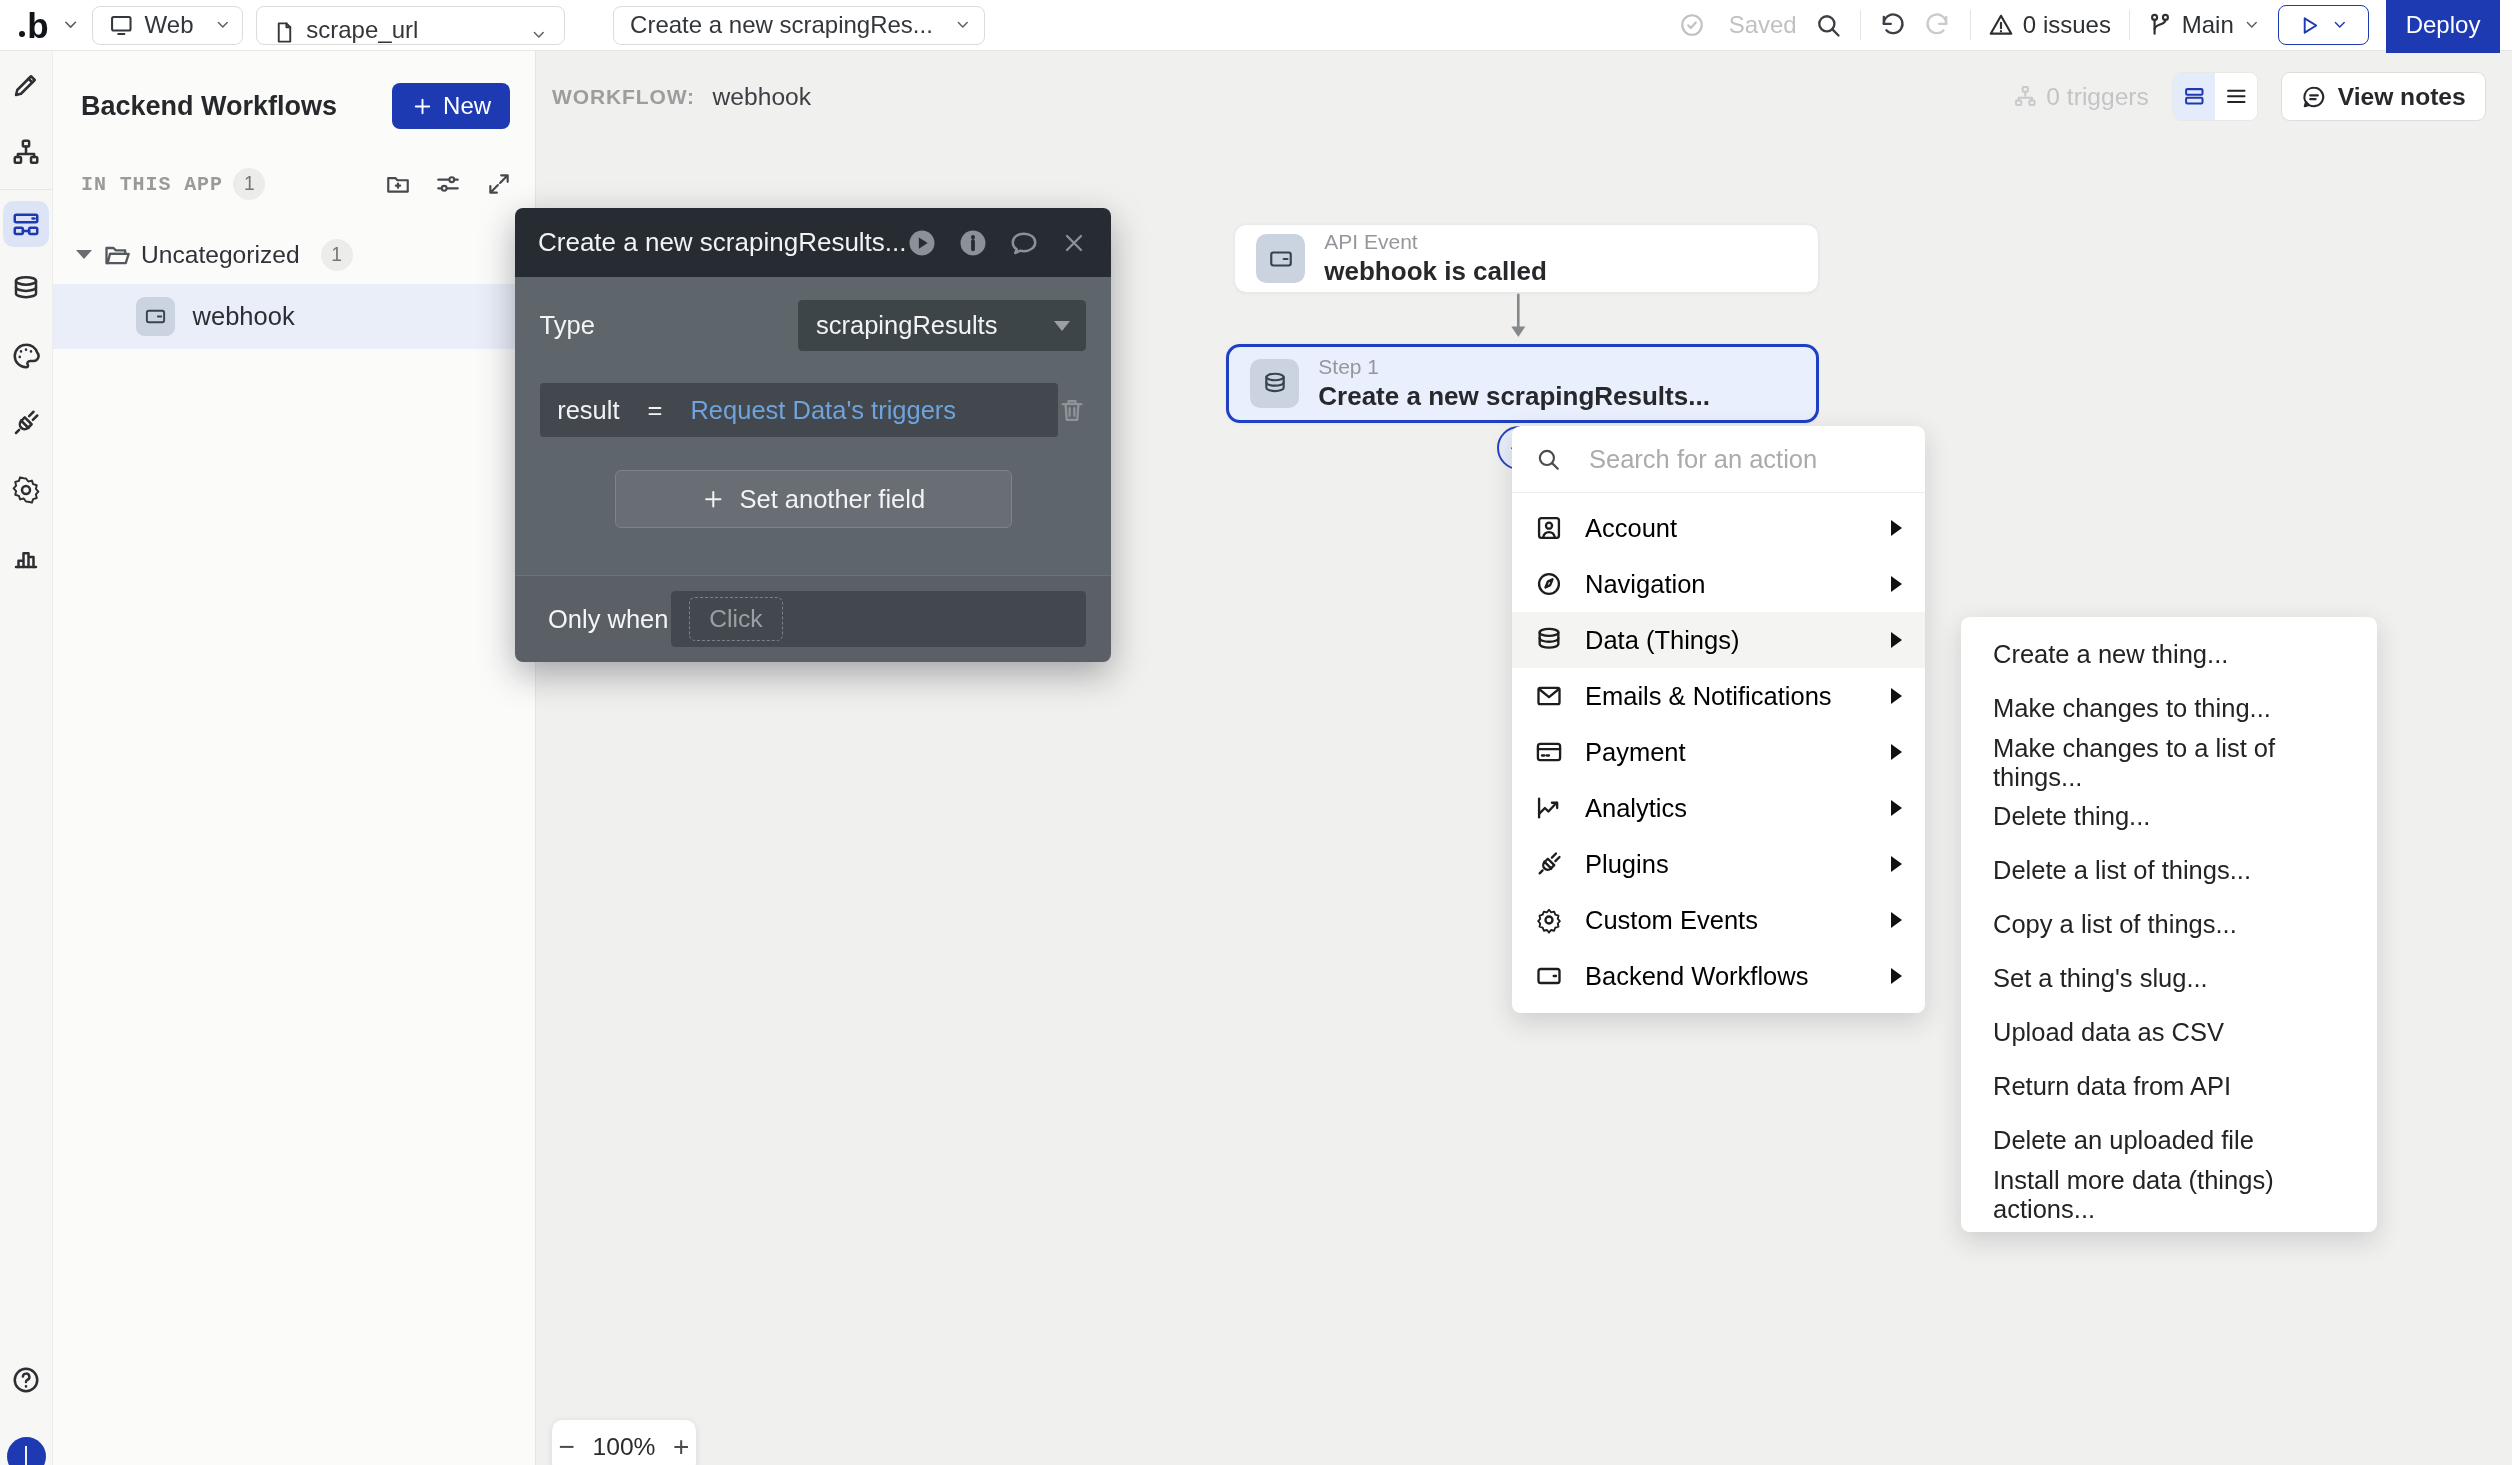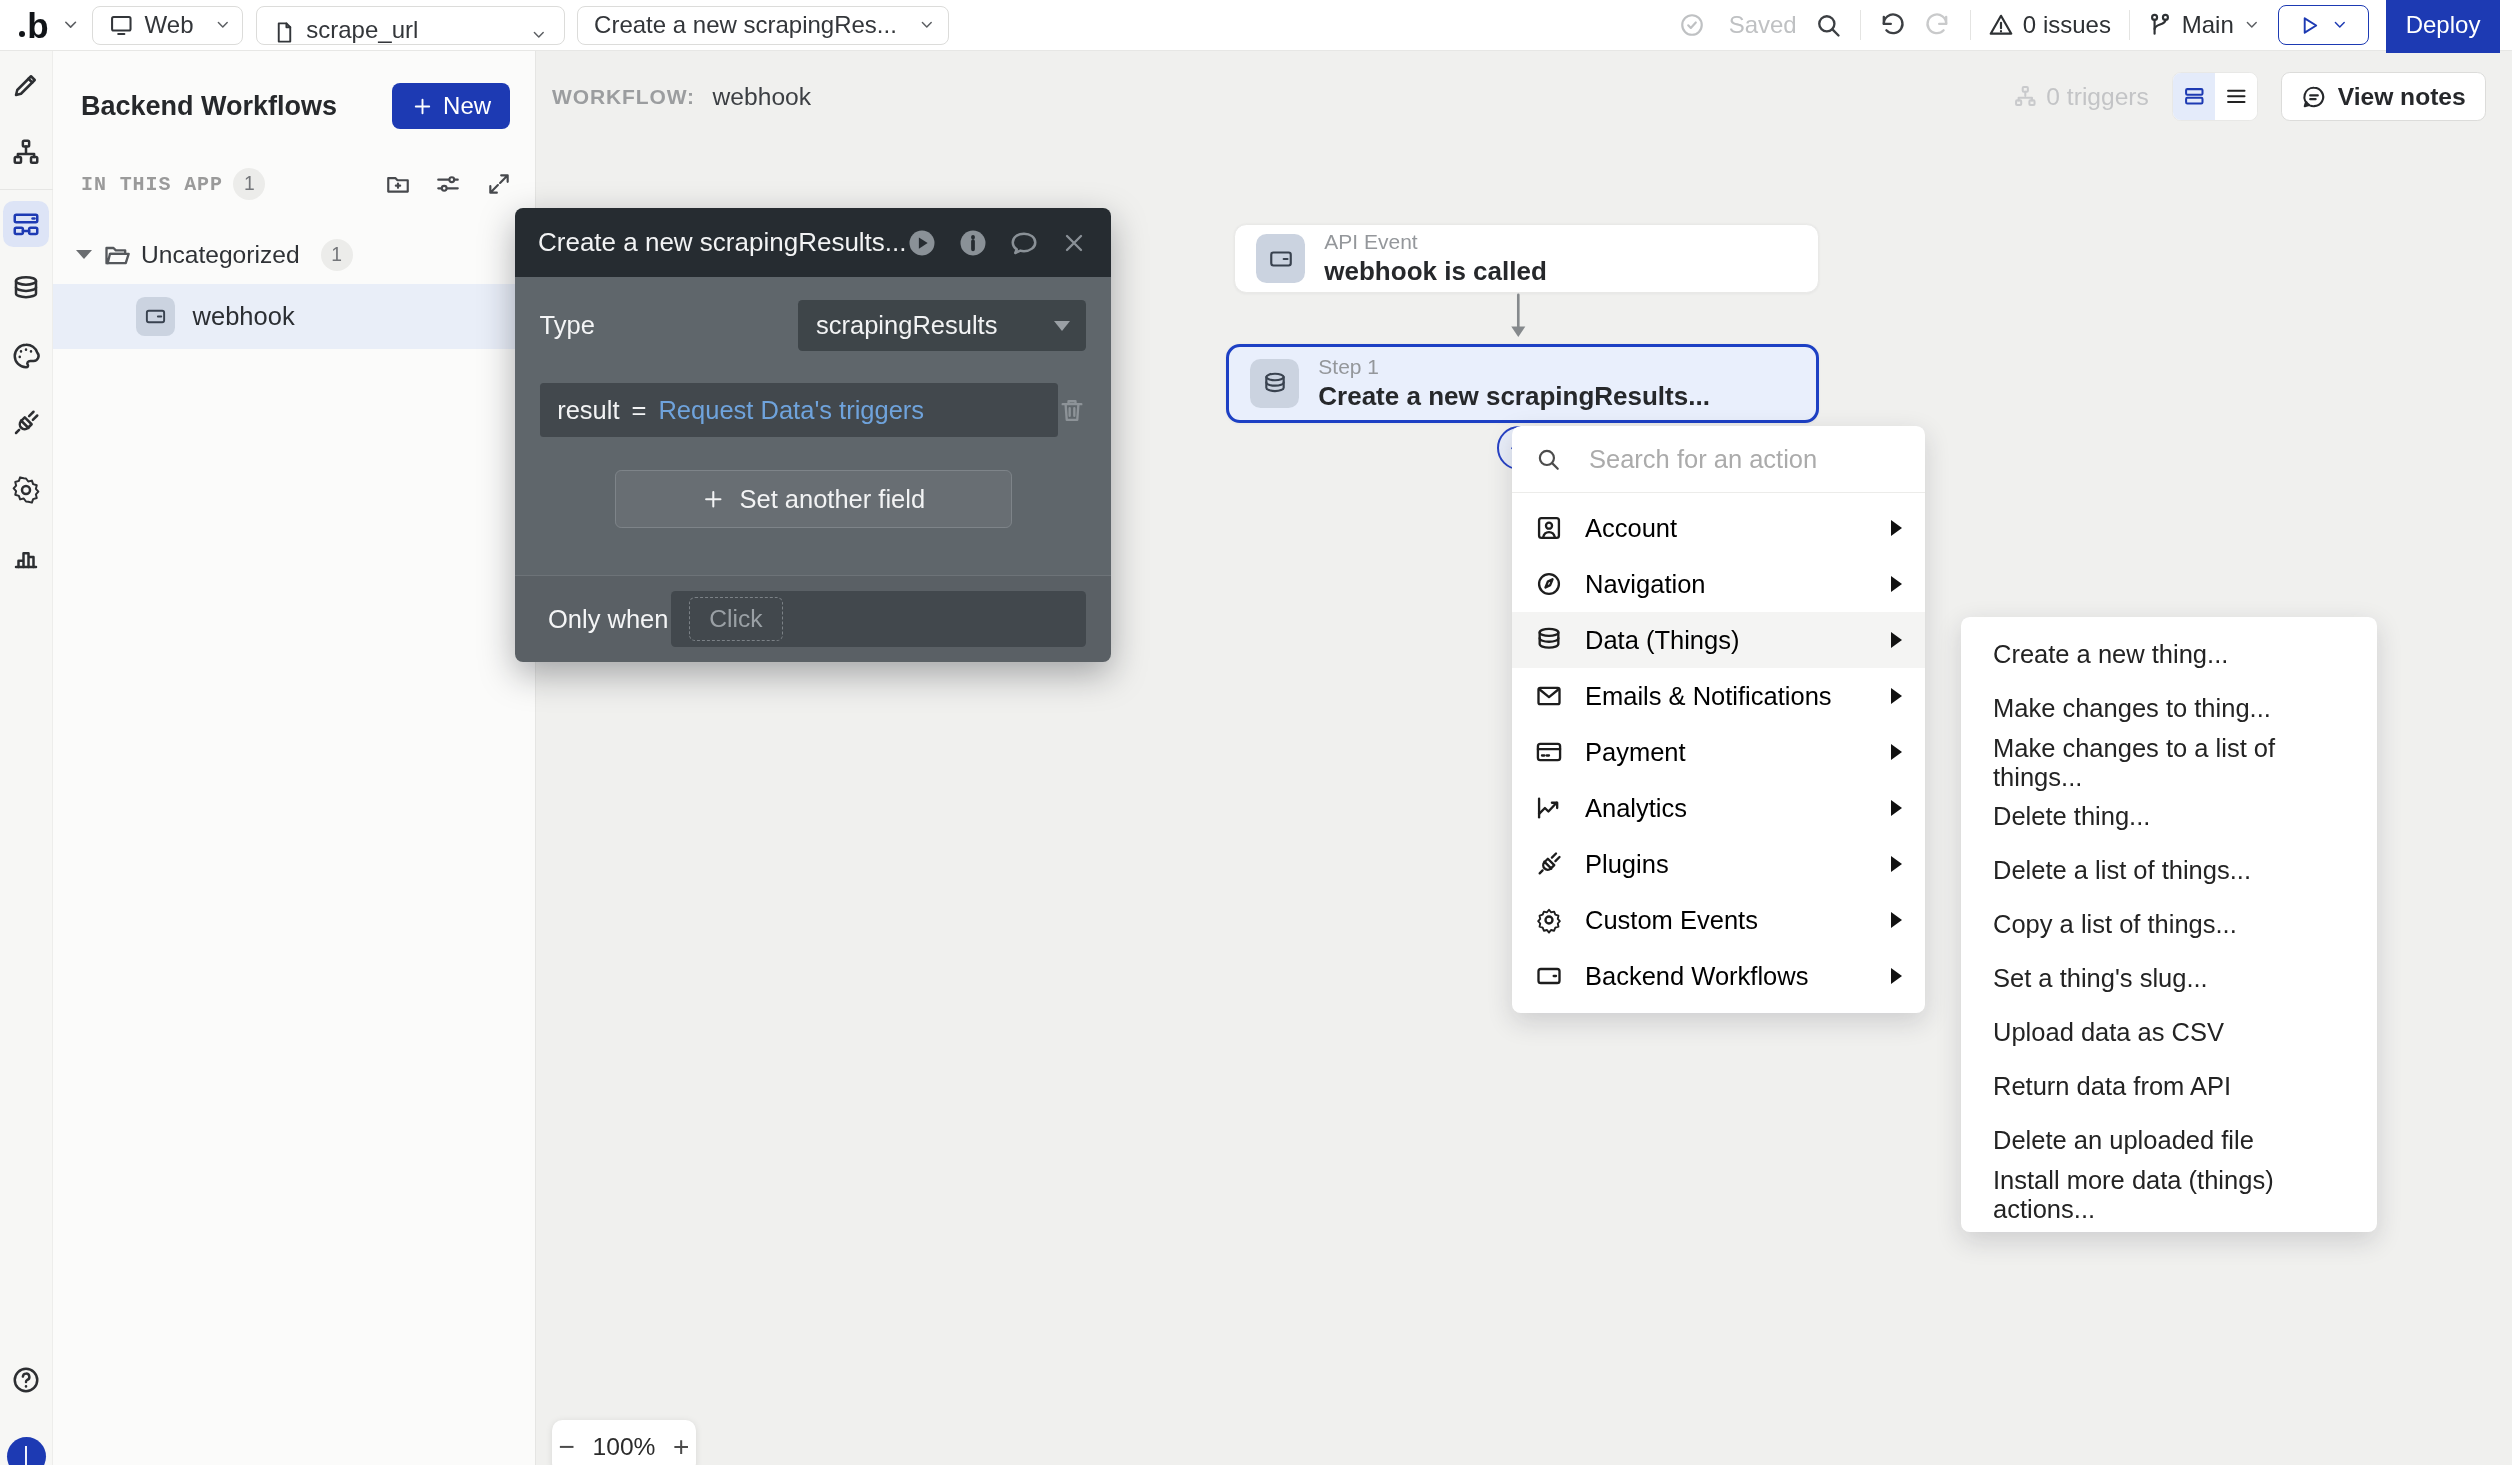--- a/index.html
+++ b/index.html
@@ -13,21 +13,21 @@
             border-bottom:0.9px solid #e7e7e5; display:flex; align-items:center; padding:0 12.3px; z-index:40; }
   .tb-left { display:flex; align-items:center; gap:12.3px; }
   .logo { font-weight:bold; font-size:35px; color:#111418; display:flex; align-items:flex-end; line-height:1; margin-left:7px; }
   .logo .dot { width:6.1px; height:6.1px; background:#111418; border-radius:50%; margin:0 1.8px 5.3px 0; }
   .chev { color:#5b5e62; }
   .tb-btn { height:39px; border:0.9px solid #dcdcda; border-radius:8px; background:#fff; display:flex;
             align-items:center; gap:10.5px; padding:0 16px; font-size:24px; color:#33363a; cursor:pointer; }
   .tb-btn .lbl { white-space:nowrap; }
   .tb-btn.web { width:151px; }
   .tb-btn.page { width:309px;align-items:flex-end; }
-  .tb-btn.wf { width:372px; }
+  .tb-btn.wf { width:372px;margin-left:36px; }
   .tb-btn .spacer { flex:1; }
   .tb-right { margin-left:auto; display:flex; align-items:center; gap:17.6px; }
   .saved { display:flex; align-items:center; gap:24px; color:#bfc1c3; font-size:24px; }
   .tb-sep { width:0.9px; height:30px; background:#e4e4e2; }
   .tb-icobtn { background:none; border:none; cursor:pointer; color:#3c3f43; display:flex; align-items:center; }
   .tb-icobtn.disabled { color:#c9cacb; }
   .issues { display:flex; align-items:center; gap:8.8px; font-size:24px; color:#2e3134; }
   .branch { display:flex; align-items:center; gap:8.8px; font-size:24px; color:#2e3134; }
   .preview-btn { height:40px; width:91px; border:1.8px solid #1d3ab3; border-radius:8px; background:#fff;
                  color:#1d3ab3; display:flex; align-items:center; justify-content:center; gap:10.5px; cursor:pointer; }
@@ -127,21 +127,21 @@
   .modal-body { height:298px; background:#5f666b; padding:23px 24.6px 0 24.6px; }
   .type-row { display:flex; align-items:center; }
   .type-label { color:#f4f5f6; font-size:25.5px; }
   .select { margin-left:auto; width:288px; height:51px; background:#3e4549; border-radius:4.4px; display:flex;
             align-items:center; padding:0 16px 0 17.6px; cursor:pointer; }
   .select .val { color:#f2f3f4; font-size:25.5px; }
   .select .tri { margin-left:auto; width:0; height:0; border-left:8.8px solid transparent;
                  border-right:8.8px solid transparent; border-top:10.5px solid #9aa0a5; }
   .field-row { margin-top:32px; display:flex; align-items:center; }
   .field-box { width:532px; height:54px; background:#42484d; border-radius:3.5px; display:flex; align-items:center;
-               gap:12px; padding:0 17.6px; }
+               gap:28px; padding:0 17.6px; }
   .field-name, .field-eq { color:#f2f3f4; font-size:25.5px; }
   .field-val { color:#6fa3dc; font-size:25.5px; cursor:pointer; }
   .trash { margin-left:auto; color:#8d9398; cursor:pointer; }
   .set-field-btn { margin:33px auto 0 auto; width:397px; height:58px; background:#686e73; border:0.9px solid #7e8489;
                    border-radius:6.1px; color:#f2f3f4; font-size:25.5px; display:flex; align-items:center;
                    justify-content:center; gap:14px; cursor:pointer; }
   .modal-foot { height:87px; background:#5a6065; border-top:0.9px solid #6d7378; border-radius:0 0 8px 8px;
                 display:flex; align-items:center; padding:0 24.6px 0 33px; }
   .ow-label { color:#f4f5f6; font-size:25.5px; }
   .ow-input { margin-left:auto; width:415px; height:56px; background:#42484d; border-radius:4.4px; display:flex;

